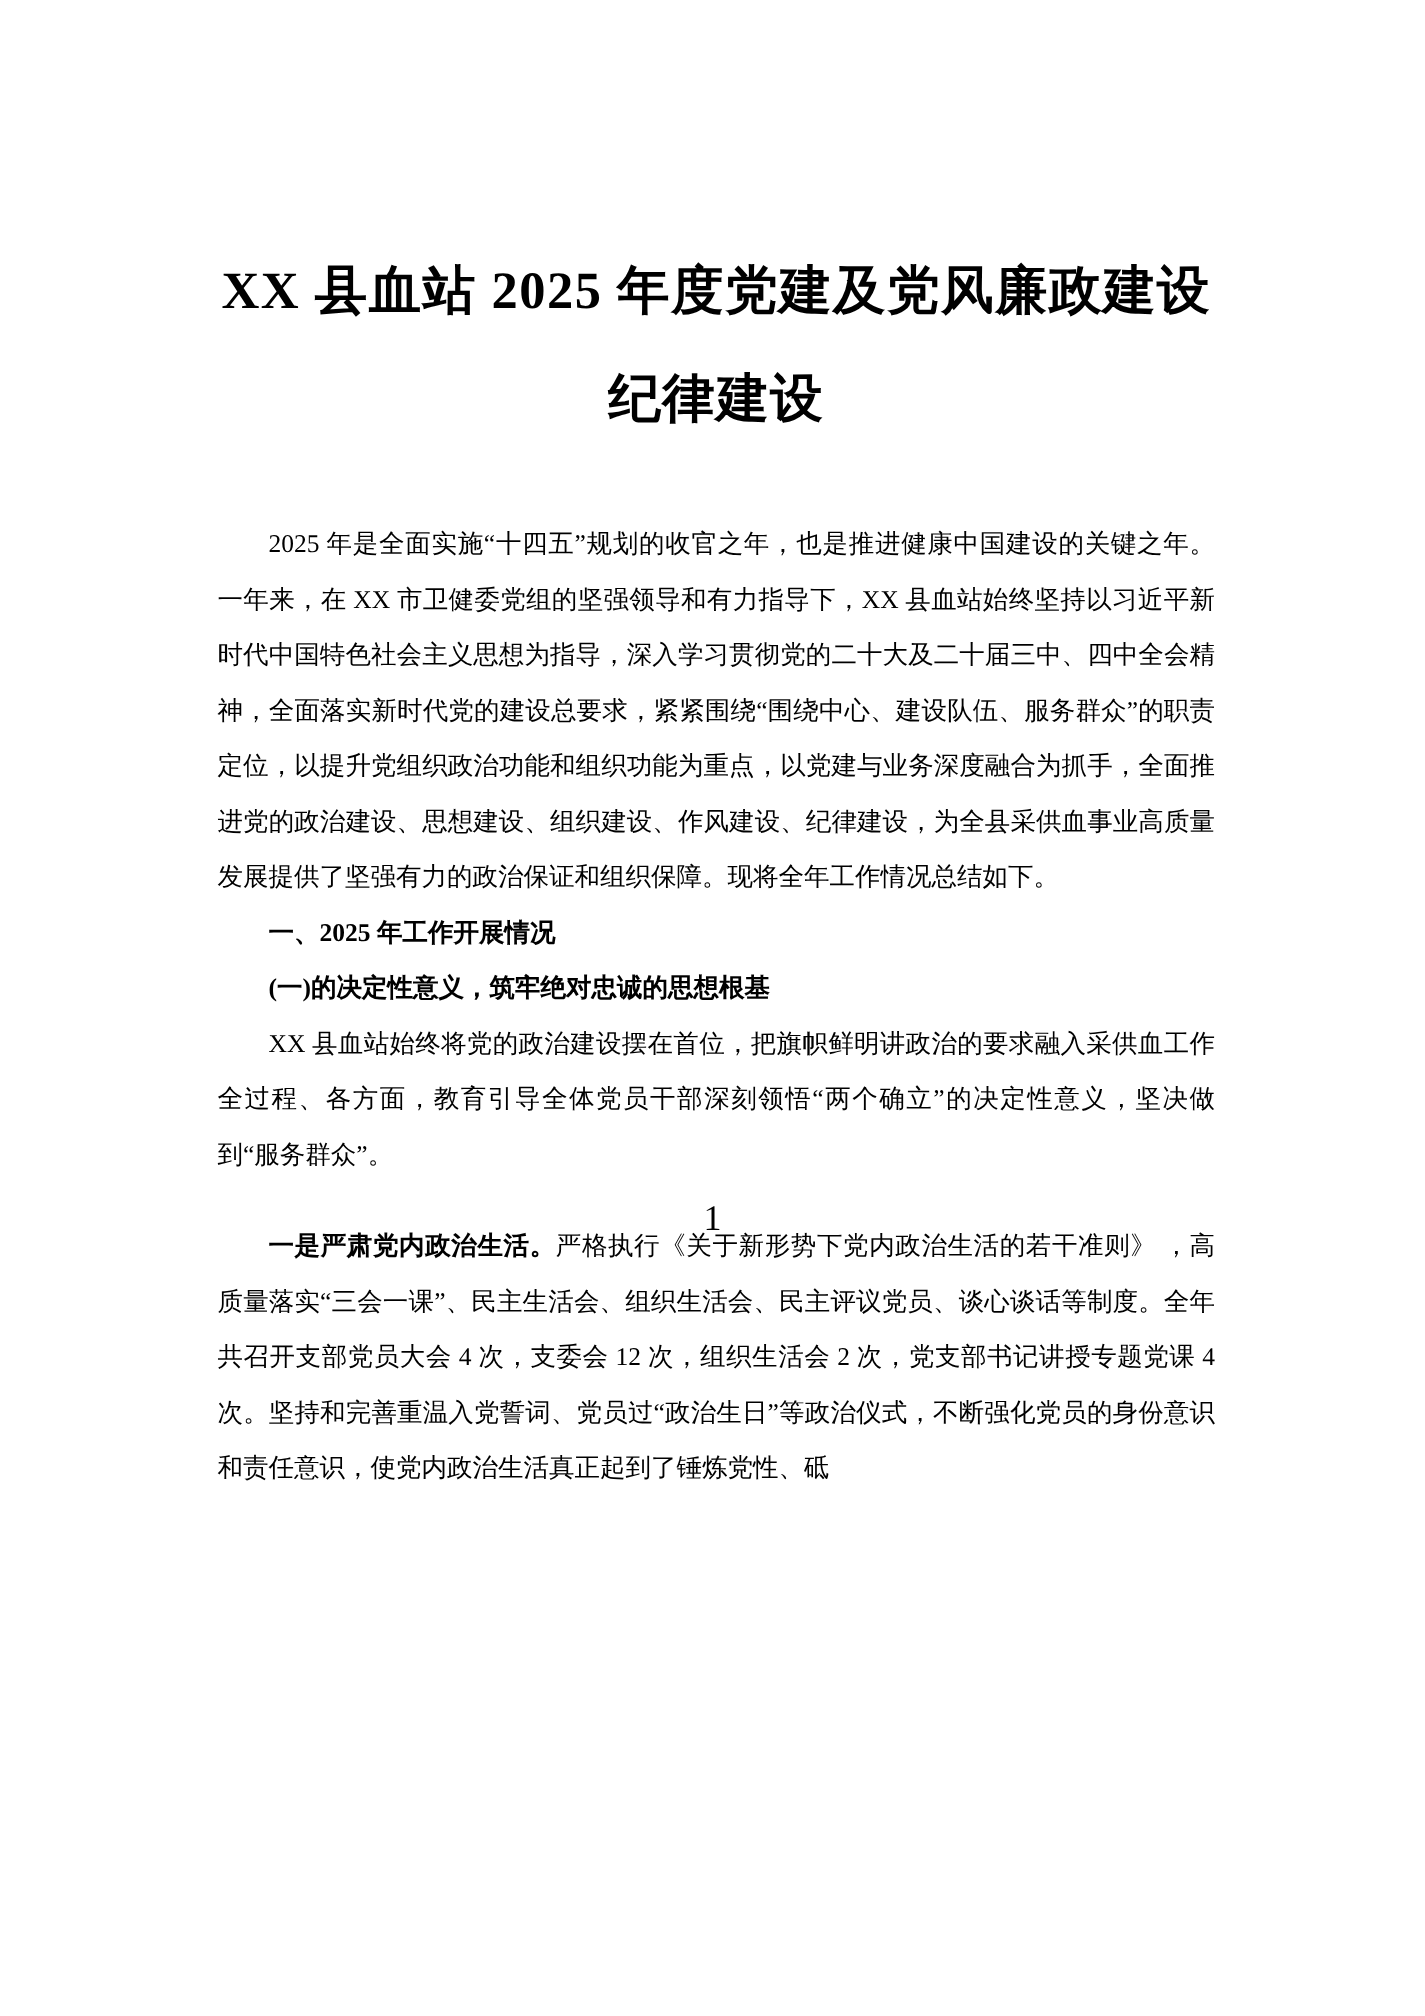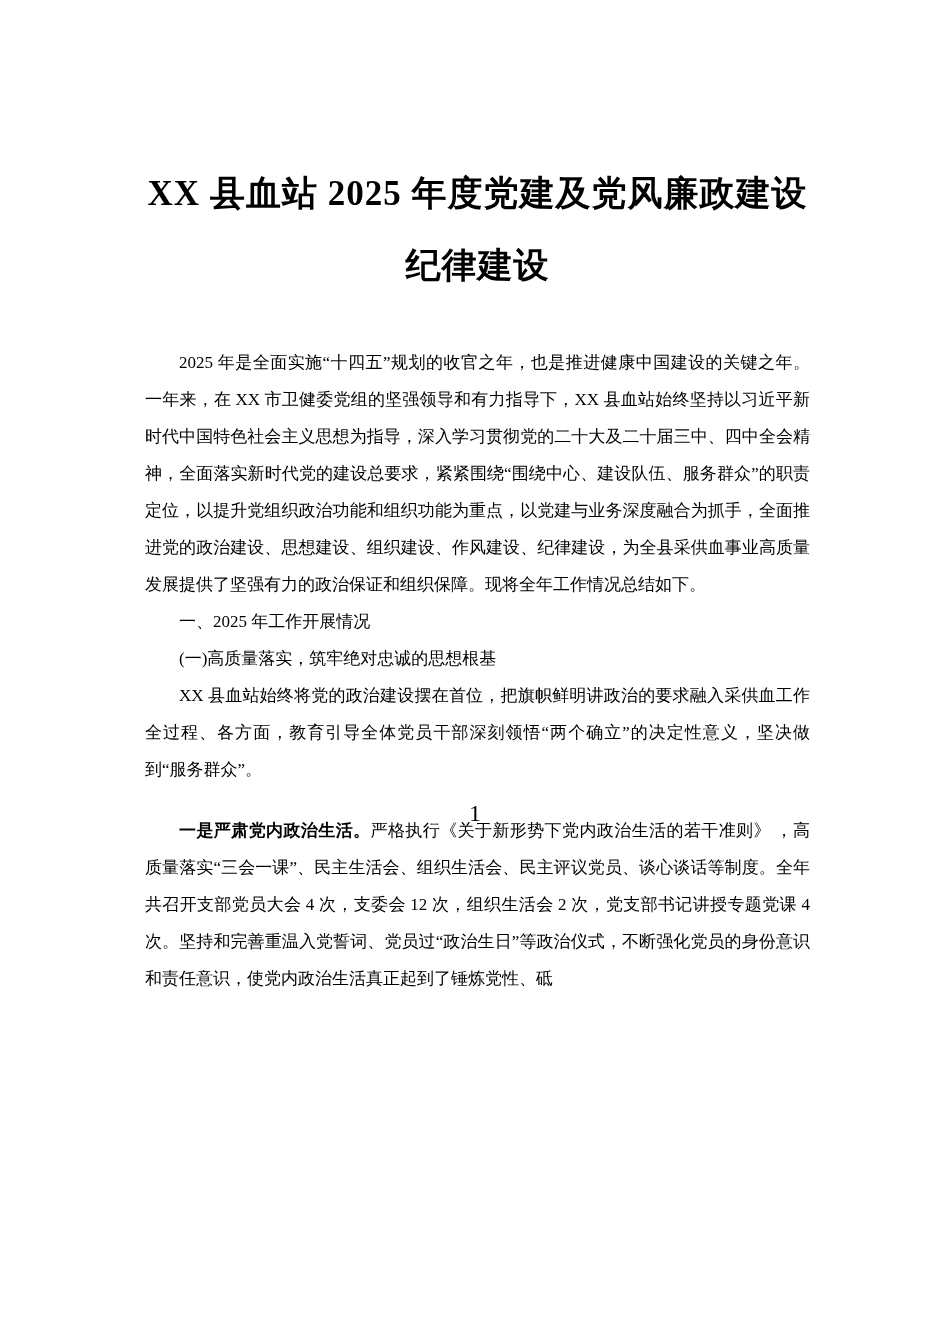--- a/index.html
+++ b/index.html
@@ -32,21 +32,21 @@
     font-size: 17px;
     line-height: 37px;
     text-align: justify;
     text-justify: inter-ideograph;
   }
   .para {
     text-indent: 2em;
   }
   .para-heading {
     text-indent: 2em;
-    font-weight: 400;
+    font-weight: 700;
   }
   .para-point {
     margin-top: 24px;
   }
   .para-point strong { font-weight: 700; }
   .page-footer {
     position: absolute;
     bottom: 118px;
     left: 0;
     width: 100%;
@@ -64,21 +64,21 @@
     <span class="title-line">XX 县血站 2025 年度党建及党风廉政建设</span>
     <span class="title-line">纪律建设</span>
   </h1>
 
   <div class="doc-body">
 
     <p class="para">2025 年是全面实施“十四五”规划的收官之年，也是推进健康中国建设的关键之年。一年来，在 XX 市卫健委党组的坚强领导和有力指导下，XX 县血站始终坚持以习近平新时代中国特色社会主义思想为指导，深入学习贯彻党的二十大及二十届三中、四中全会精神，全面落实新时代党的建设总要求，紧紧围绕“围绕中心、建设队伍、服务群众”的职责定位，以提升党组织政治功能和组织功能为重点，以党建与业务深度融合为抓手，全面推进党的政治建设、思想建设、组织建设、作风建设、纪律建设，为全县采供血事业高质量发展提供了坚强有力的政治保证和组织保障。现将全年工作情况总结如下。</p>
 
     <p class="para para-heading">一、2025 年工作开展情况</p>
 
-    <p class="para para-heading">(一)高质量落实，筑牢绝对忠诚的思想根基</p>
+    <p class="para para-heading">(一)的决定性意义，筑牢绝对忠诚的思想根基</p>
 
     <p class="para">XX 县血站始终将党的政治建设摆在首位，把旗帜鲜明讲政治的要求融入采供血工作全过程、各方面，教育引导全体党员干部深刻领悟“两个确立”的决定性意义，坚决做到“服务群众”。</p>
 
     <p class="para para-point"><strong>一是严肃党内政治生活。</strong><span>严格执行《关于新形势下党内政治生活的若干准则》 ，高质量落实“三会一课”、民主生活会、组织生活会、民主评议党员、谈心谈话等制度。全年共召开支部党员大会 4 次，支委会 12 次，组织生活会 2 次，党支部书记讲授专题党课 4 次。坚持和完善重温入党誓词、党员过“政治生日”等政治仪式，不断强化党员的身份意识和责任意识，使党内政治生活真正起到了锤炼党性、砥</span></p>
 
   </div>
 
   <div class="page-footer">1</div>
 
 </div>

